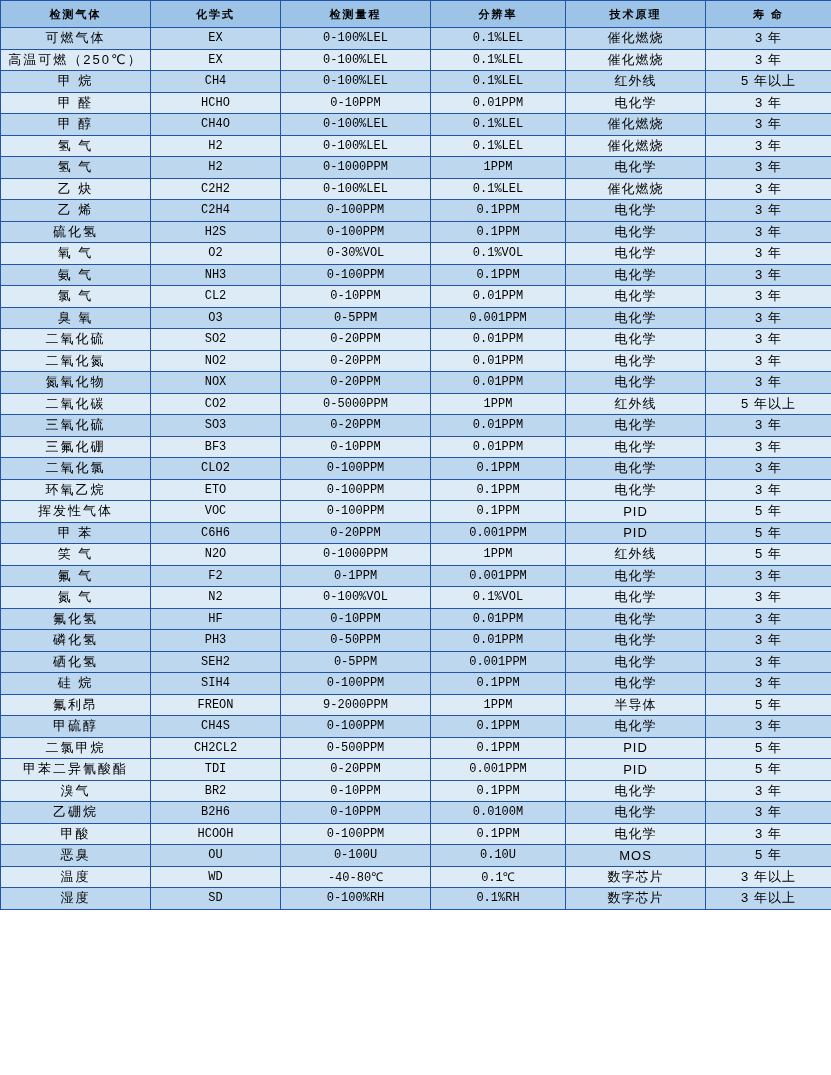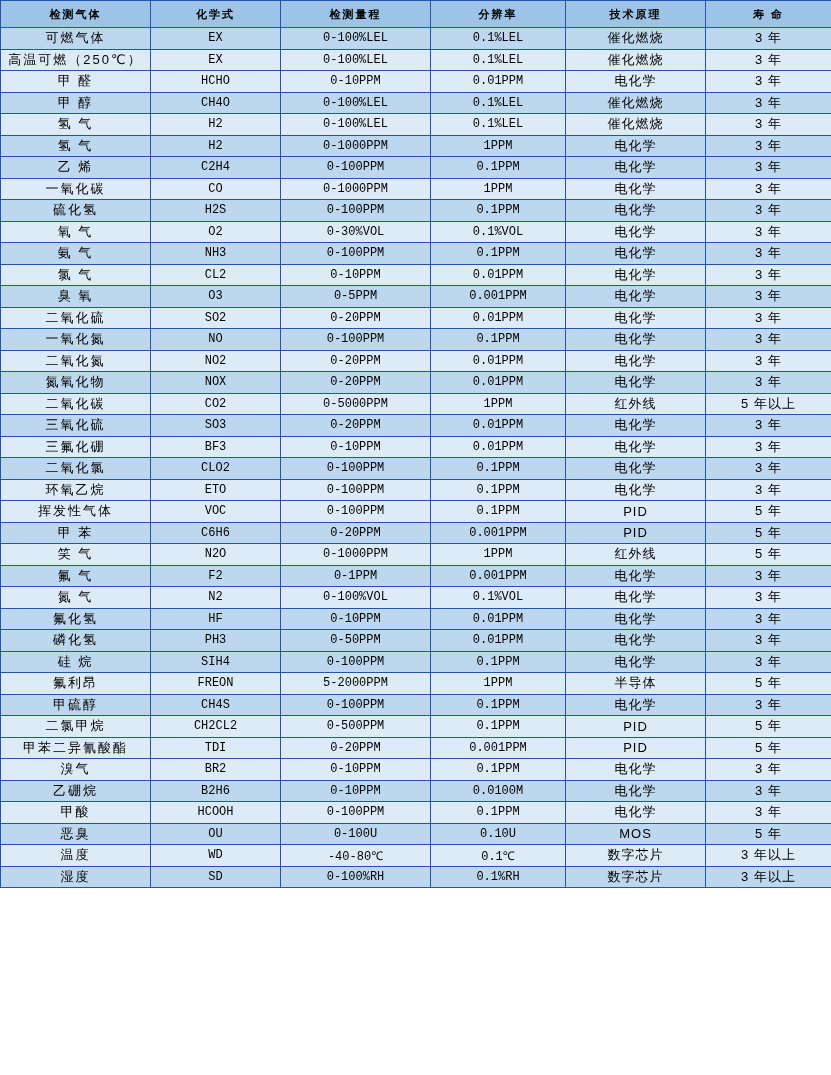--- a/index.html
+++ b/index.html
@@ -96,20 +96,28 @@
         <td class="col-life">3 年</td>
       </tr>
       <tr class="row-odd">
         <td class="col-name">高温可燃（250℃）</td>
         <td class="col-formula">EX</td>
         <td class="col-range">0-100%LEL</td>
         <td class="col-resolution">0.1%LEL</td>
         <td class="col-principle">催化燃烧</td>
         <td class="col-life">3 年</td>
       </tr>
+      <tr class="row-even">
+        <td class="col-name">甲 烷</td>
+        <td class="col-formula">CH4</td>
+        <td class="col-range">0-100%LEL</td>
+        <td class="col-resolution">0.1%LEL</td>
+        <td class="col-principle">红外线</td>
+        <td class="col-life">5 年以上</td>
+      </tr>
       <tr class="row-odd">
         <td class="col-name">甲 醛</td>
         <td class="col-formula">HCHO</td>
         <td class="col-range">0-10PPM</td>
         <td class="col-resolution">0.01PPM</td>
         <td class="col-principle">电化学</td>
         <td class="col-life">3 年</td>
       </tr>
       <tr class="row-even">
         <td class="col-name">甲 醇</td>
@@ -128,33 +136,33 @@
         <td class="col-life">3 年</td>
       </tr>
       <tr class="row-even">
         <td class="col-name">氢 气</td>
         <td class="col-formula">H2</td>
         <td class="col-range">0-1000PPM</td>
         <td class="col-resolution">1PPM</td>
         <td class="col-principle">电化学</td>
         <td class="col-life">3 年</td>
       </tr>
+      <tr class="row-odd">
+        <td class="col-name">乙 炔</td>
+        <td class="col-formula">C2H2</td>
+        <td class="col-range">0-100%LEL</td>
+        <td class="col-resolution">0.1%LEL</td>
+        <td class="col-principle">催化燃烧</td>
+        <td class="col-life">3 年</td>
+      </tr>
       <tr class="row-even">
         <td class="col-name">乙 烯</td>
         <td class="col-formula">C2H4</td>
         <td class="col-range">0-100PPM</td>
         <td class="col-resolution">0.1PPM</td>
-        <td class="col-principle">电化学</td>
-        <td class="col-life">3 年</td>
-      </tr>
-      <tr class="row-odd">
-        <td class="col-name">一氧化碳</td>
-        <td class="col-formula">CO</td>
-        <td class="col-range">0-1000PPM</td>
-        <td class="col-resolution">1PPM</td>
         <td class="col-principle">电化学</td>
         <td class="col-life">3 年</td>
       </tr>
       <tr class="row-even">
         <td class="col-name">硫化氢</td>
         <td class="col-formula">H2S</td>
         <td class="col-range">0-100PPM</td>
         <td class="col-resolution">0.1PPM</td>
         <td class="col-principle">电化学</td>
         <td class="col-life">3 年</td>
@@ -189,28 +197,20 @@
         <td class="col-range">0-5PPM</td>
         <td class="col-resolution">0.001PPM</td>
         <td class="col-principle">电化学</td>
         <td class="col-life">3 年</td>
       </tr>
       <tr class="row-odd">
         <td class="col-name">二氧化硫</td>
         <td class="col-formula">SO2</td>
         <td class="col-range">0-20PPM</td>
         <td class="col-resolution">0.01PPM</td>
-        <td class="col-principle">电化学</td>
-        <td class="col-life">3 年</td>
-      </tr>
-      <tr class="row-even">
-        <td class="col-name">一氧化氮</td>
-        <td class="col-formula">NO</td>
-        <td class="col-range">0-100PPM</td>
-        <td class="col-resolution">0.1PPM</td>
         <td class="col-principle">电化学</td>
         <td class="col-life">3 年</td>
       </tr>
       <tr class="row-odd">
         <td class="col-name">二氧化氮</td>
         <td class="col-formula">NO2</td>
         <td class="col-range">0-20PPM</td>
         <td class="col-resolution">0.01PPM</td>
         <td class="col-principle">电化学</td>
         <td class="col-life">3 年</td>
@@ -313,31 +313,39 @@
       </tr>
       <tr class="row-even">
         <td class="col-name">磷化氢</td>
         <td class="col-formula">PH3</td>
         <td class="col-range">0-50PPM</td>
         <td class="col-resolution">0.01PPM</td>
         <td class="col-principle">电化学</td>
         <td class="col-life">3 年</td>
       </tr>
       <tr class="row-even">
+        <td class="col-name">硒化氢</td>
+        <td class="col-formula">SEH2</td>
+        <td class="col-range">0-5PPM</td>
+        <td class="col-resolution">0.001PPM</td>
+        <td class="col-principle">电化学</td>
+        <td class="col-life">3 年</td>
+      </tr>
+      <tr class="row-even">
         <td class="col-name">硅 烷</td>
         <td class="col-formula">SIH4</td>
         <td class="col-range">0-100PPM</td>
         <td class="col-resolution">0.1PPM</td>
         <td class="col-principle">电化学</td>
         <td class="col-life">3 年</td>
       </tr>
       <tr class="row-odd">
         <td class="col-name">氟利昂</td>
         <td class="col-formula">FREON</td>
-        <td class="col-range">5-2000PPM</td>
+        <td class="col-range">9-2000PPM</td>
         <td class="col-resolution">1PPM</td>
         <td class="col-principle">半导体</td>
         <td class="col-life">5 年</td>
       </tr>
       <tr class="row-even">
         <td class="col-name">甲硫醇</td>
         <td class="col-formula">CH4S</td>
         <td class="col-range">0-100PPM</td>
         <td class="col-resolution">0.1PPM</td>
         <td class="col-principle">电化学</td>

